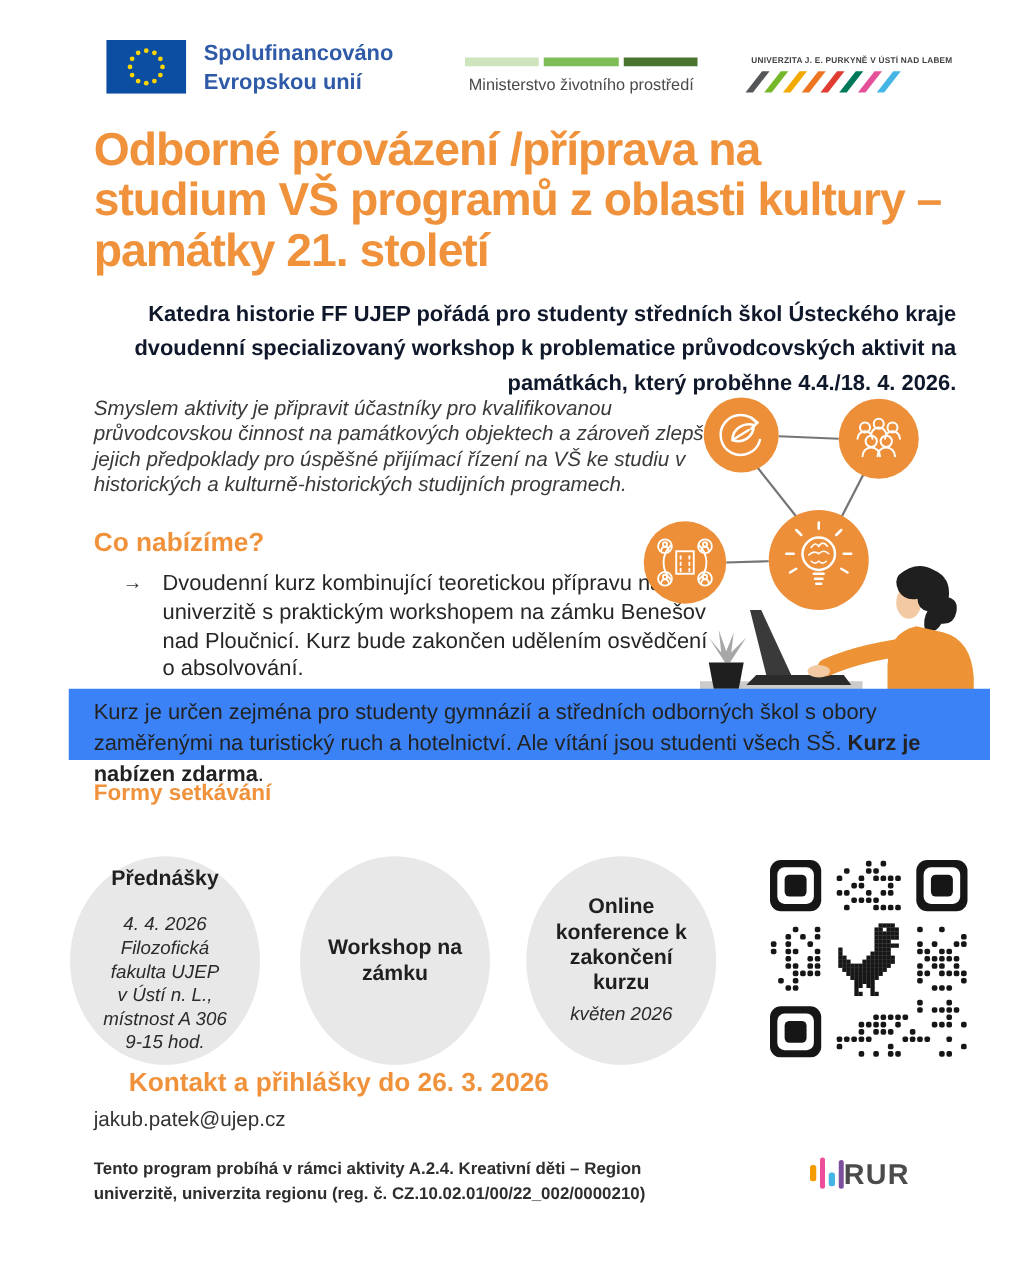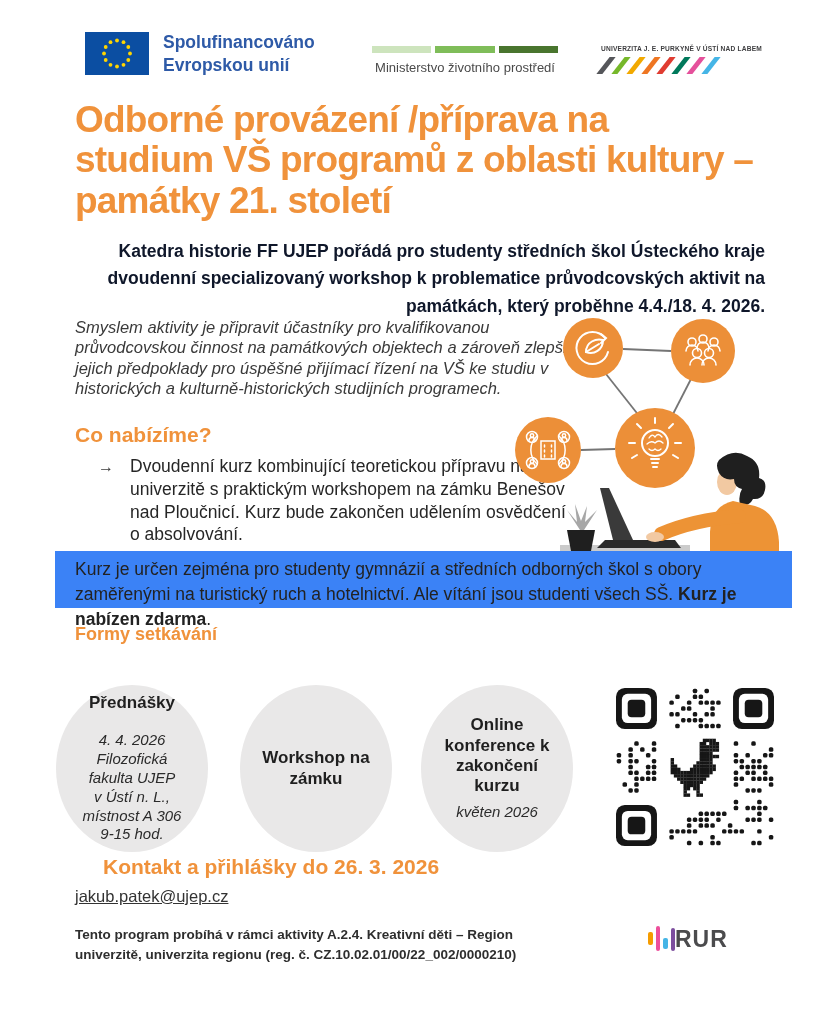--- a/index.html
+++ b/index.html
@@ -43,21 +43,21 @@
   .circle .c-title{font-weight:bold;font-size:17px;color:#1F1F1F;line-height:1.2;width:118px;}
   .circle .c-details{margin-top:6px;font-style:italic;font-size:15px;line-height:1.26;
                      color:#2B2B2B;white-space:pre-line;width:130px;}
   .circle1{left:56px;gap:12px;} .circle2{left:240px;} .circle3{left:421px;}
 
   
   .qr{position:absolute;left:613px;top:688px;width:166px;height:158px;background:#fff;}
 
   
   .contact-heading{position:absolute;left:75px;top:855px;color:#F0923B;font-weight:bold;font-size:21px;margin-left:28px;}
-  .contact-email{position:absolute;left:75px;top:887px;font-size:16.5px;color:#333;text-decoration:underline;}
+  .contact-email{position:absolute;left:75px;top:887px;font-size:16.5px;color:#333;}
   .footer-text{position:absolute;left:75px;top:925px;width:505px;font-weight:bold;
                font-size:13.5px;line-height:1.45;color:#2E2E2E;}
   .rur{position:absolute;left:648px;top:924px;display:flex;align-items:center;}
   .rur-bars{display:flex;align-items:flex-start;gap:3px;height:30px;}
   .rur-bars i{display:block;width:4.5px;border-radius:2px;}
   .rur-text{font-weight:bold;font-size:23px;color:#4B4B4D;letter-spacing:1px;}
 
   .illu{position:absolute;left:505px;top:310px;}
 </style>
 </head>

